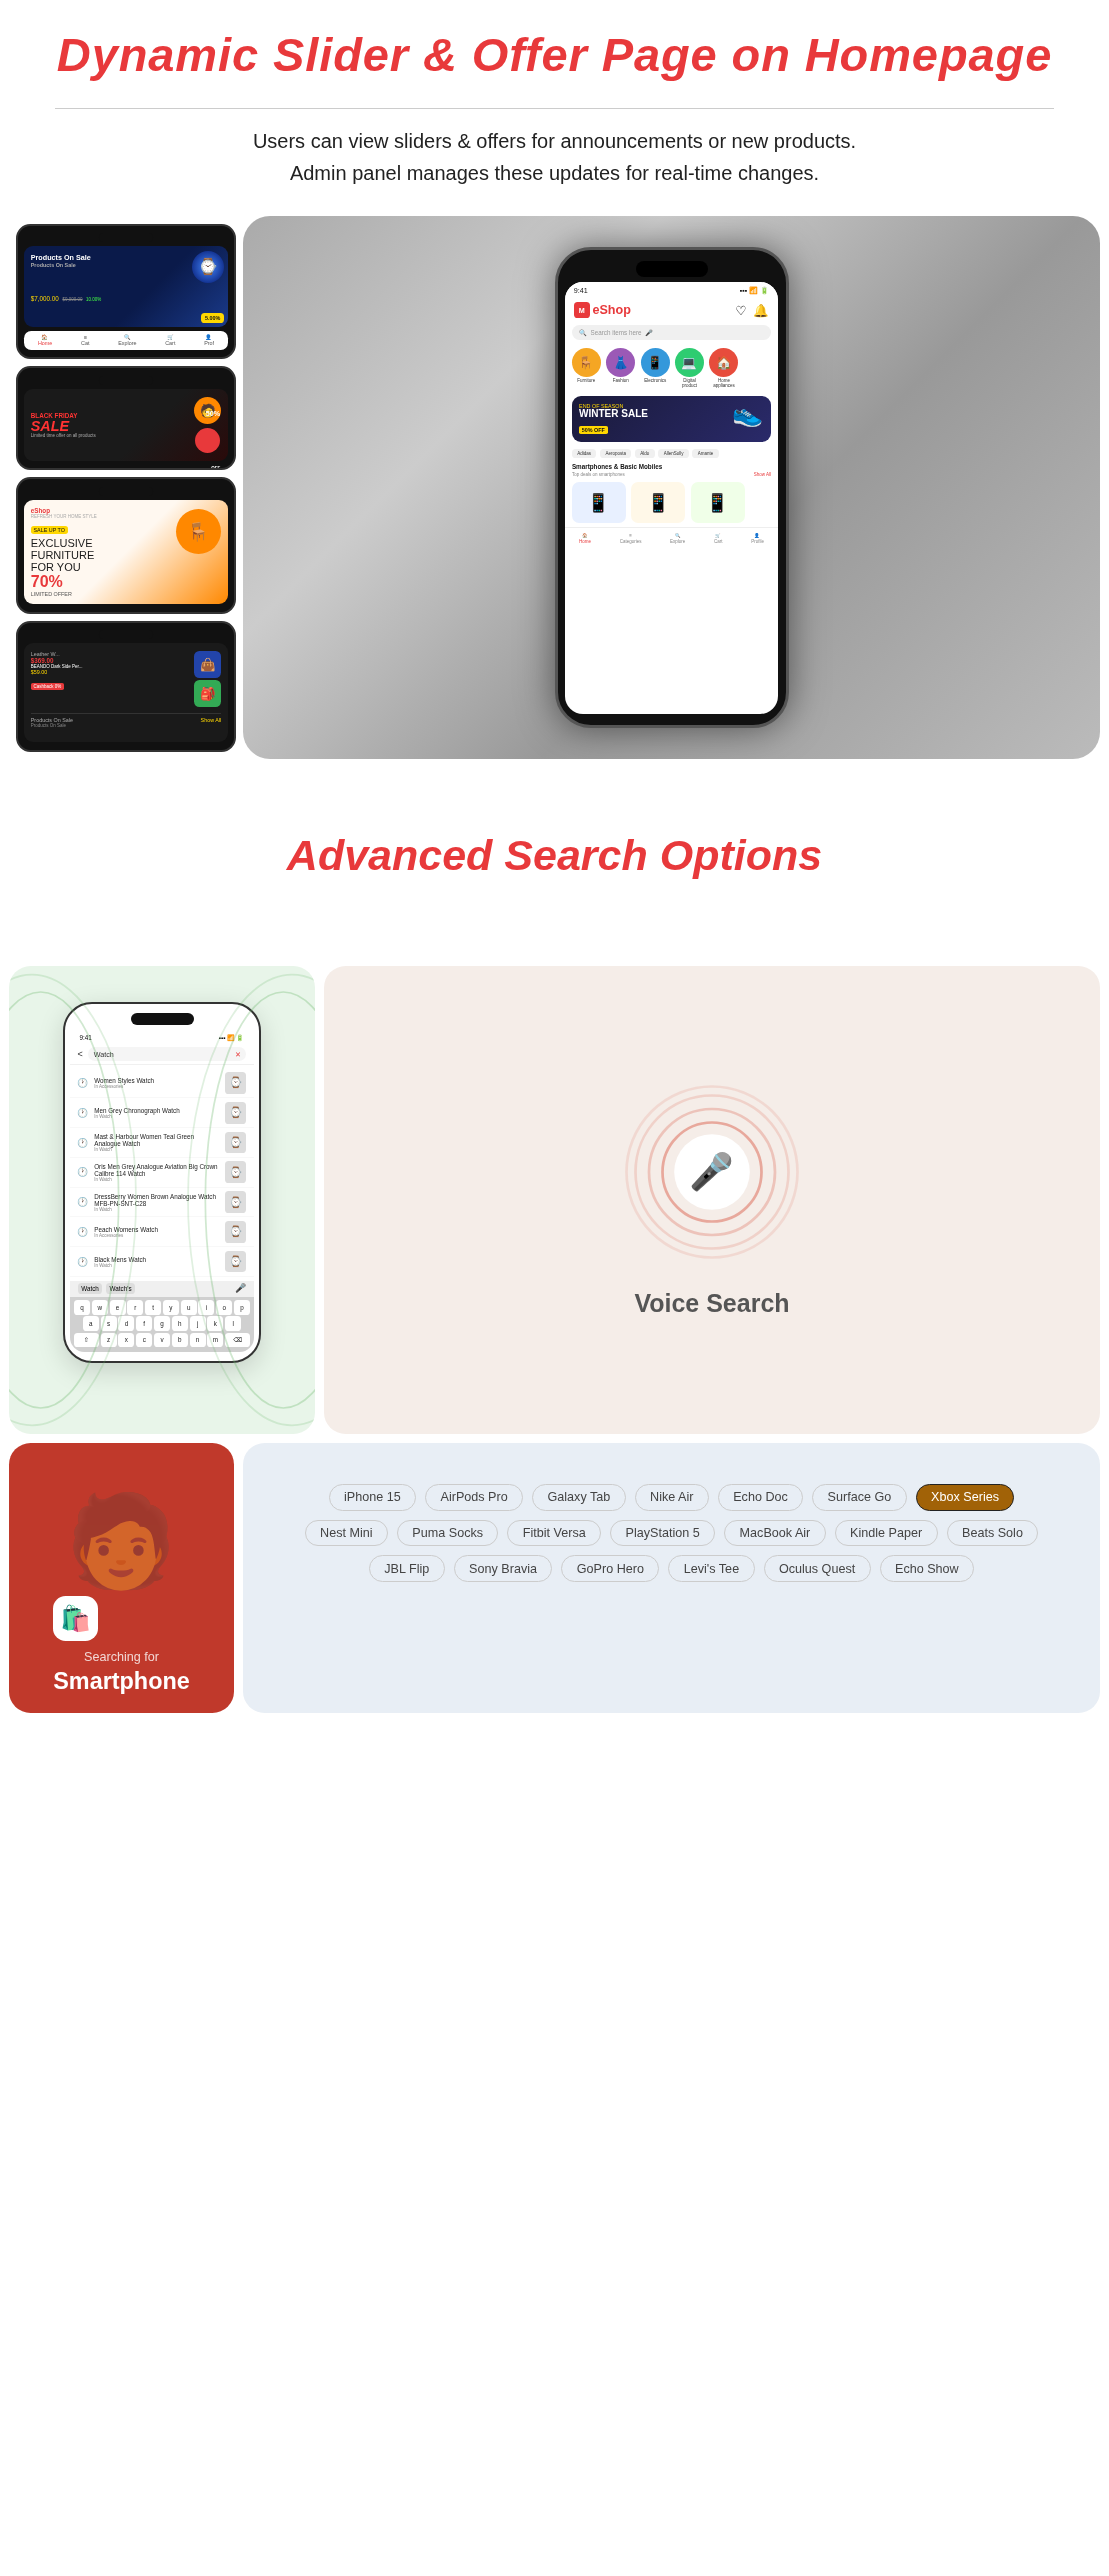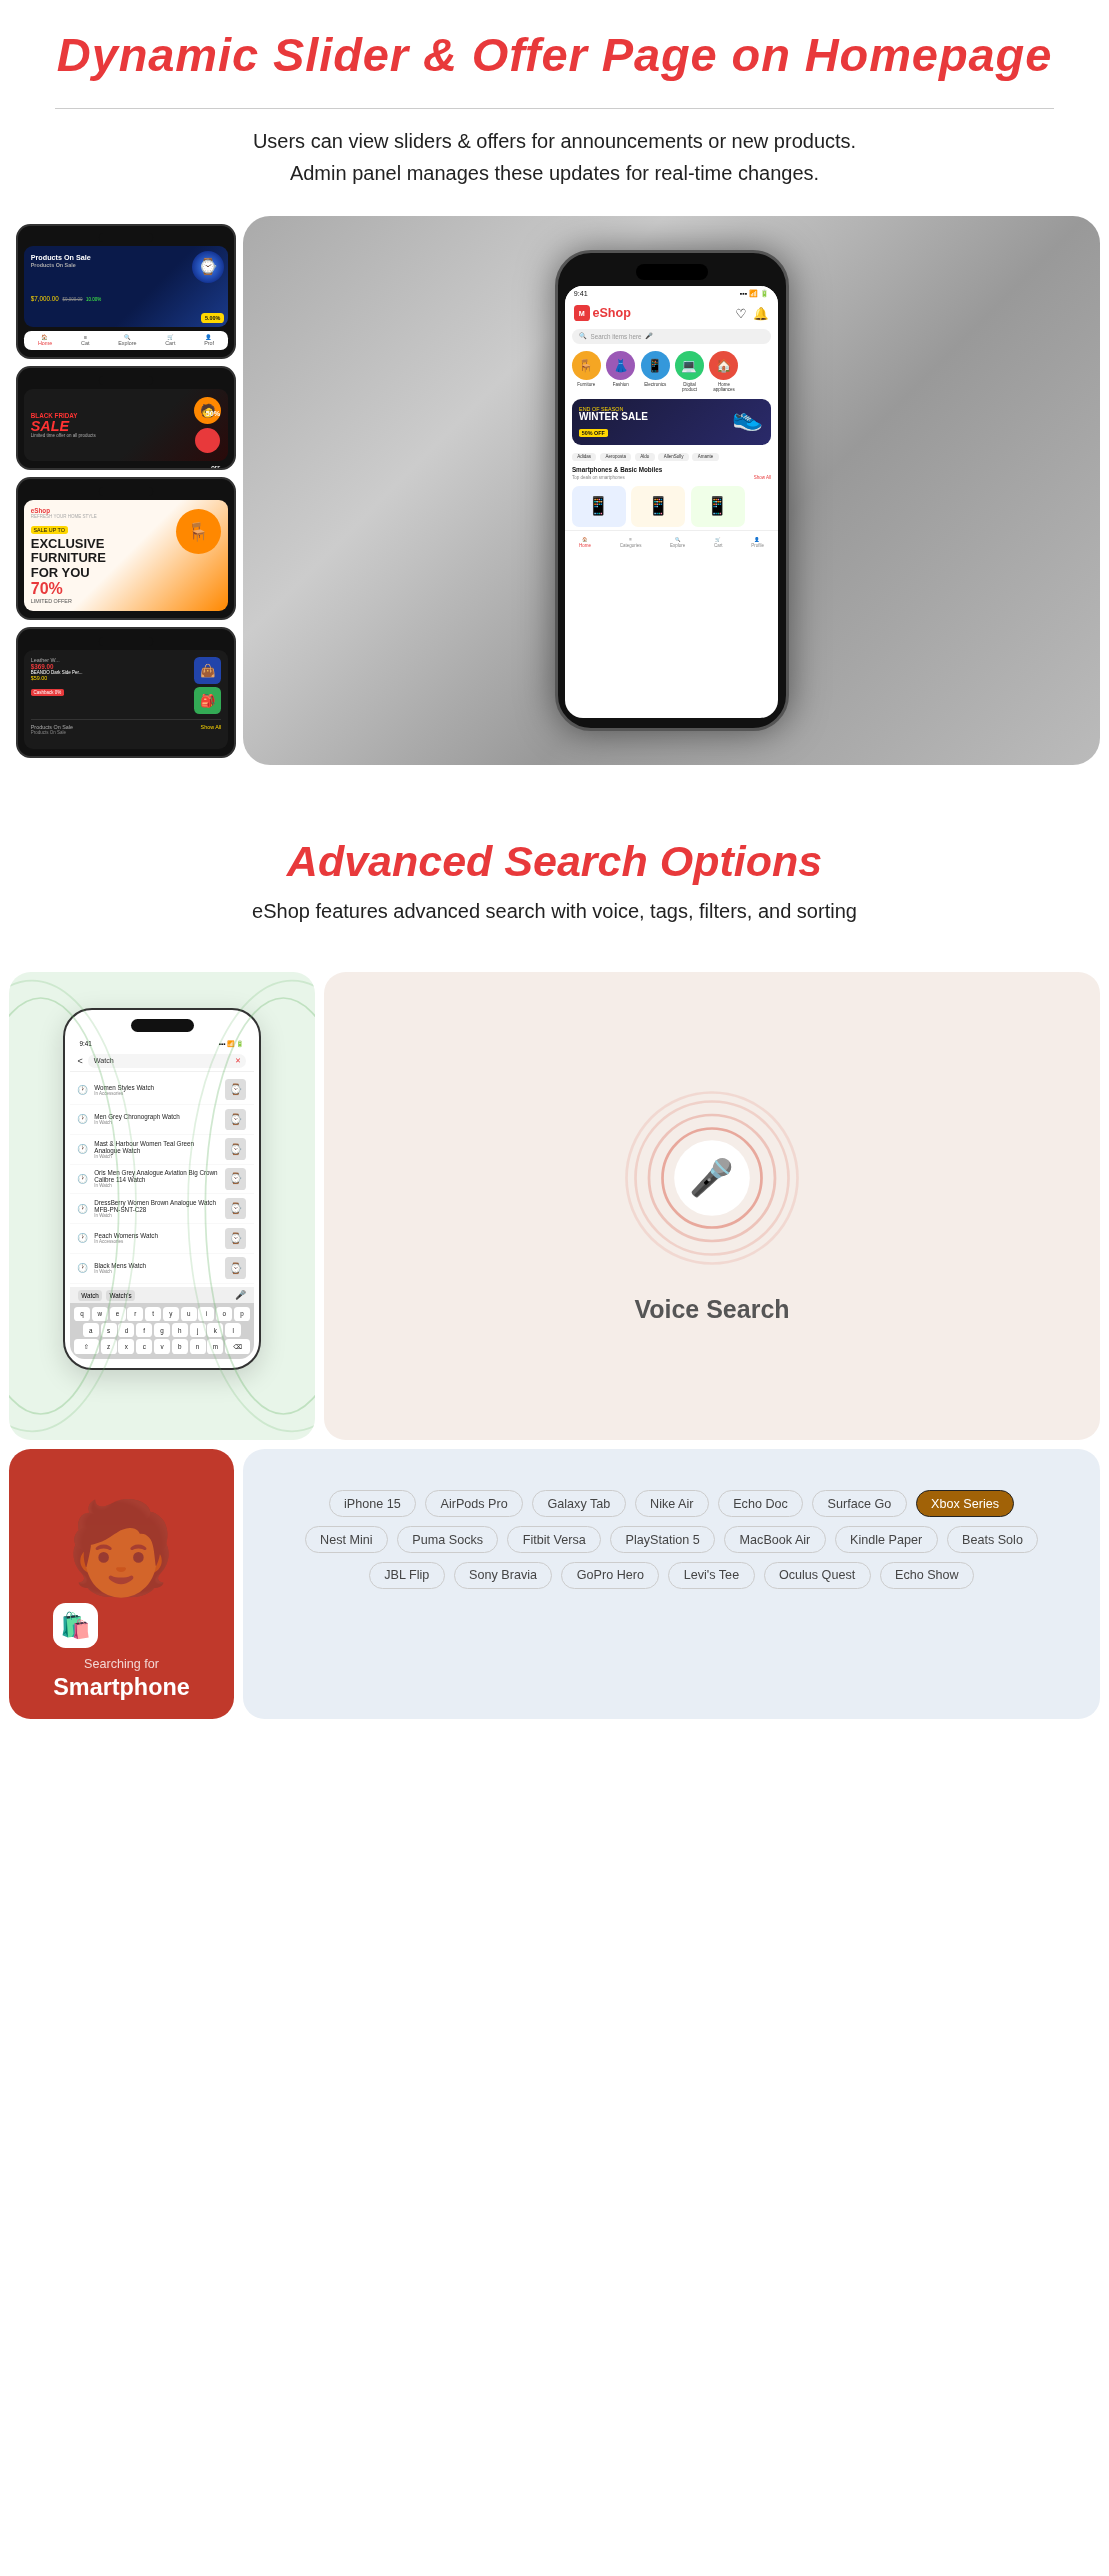--- a/index.html
+++ b/index.html
@@ -176,22 +176,22 @@
       min-height: 72px;
       position: relative;
     }
     .phone-screen-orange .brand {
       color: #e8393b;
       font-size: 6.3px;
       font-weight: bold;
     }
     .phone-screen-orange .exclusive {
       color: #1a1a1a;
-      font-size: 13px;
-      font-weight: 700;
+      font-size: 11px;
+      font-weight: 400;
       line-height: 1.1;
     }
     .phone-screen-orange .sale-up {
       background: #ffd700;
       color: #111;
       font-size: 5.4px;
       padding: 0.9px 2.7px;
       border-radius: 2.7px;
       margin-bottom: 2.7px;
       display: inline-block;
@@ -856,21 +856,21 @@
         </div>
       </div>
     </div>
   </div>
 
 </div>
 
 <div class="section2">
   <h2 class="section2-title">Advanced Search Options</h2>
   <div class="section2-desc">
-    <span>eShop features advanced search with voice, tags, filters, and sorting</span><br>
+    <br>
   </div>
 </div>
 
 <div class="search-grid">
 
   <div class="search-left">
     <svg class="wave-lines" viewBox="0 0 340 540" xmlns="http://www.w3.org/2000/svg">
       <ellipse cx="30" cy="270" rx="90" ry="240" fill="none" stroke="rgba(100,180,100,0.3)" stroke-width="2"></ellipse>
       <ellipse cx="20" cy="270" rx="120" ry="260" fill="none" stroke="rgba(100,180,100,0.2)" stroke-width="2"></ellipse>
       <ellipse cx="310" cy="270" rx="90" ry="240" fill="none" stroke="rgba(100,180,100,0.3)" stroke-width="2"></ellipse>

